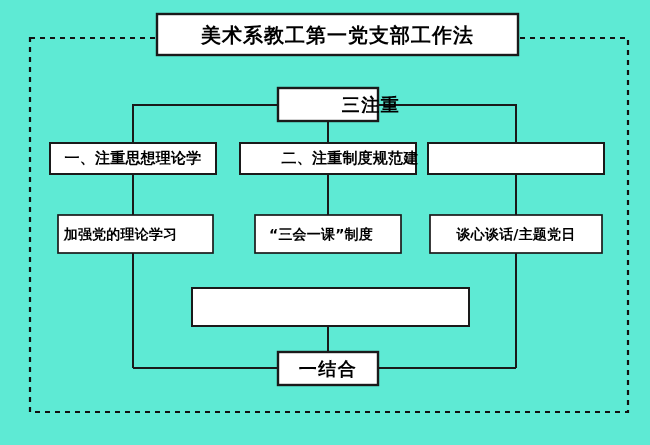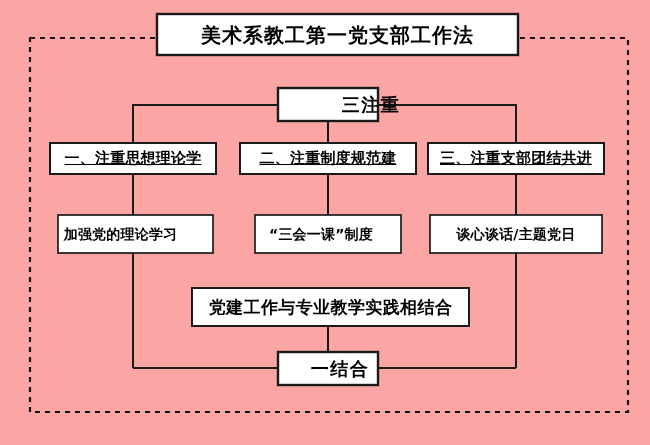--- a/index.html
+++ b/index.html
@@ -10,21 +10,21 @@
   body {
     width: 650px;
     height: 445px;
     overflow: hidden;
     font-family: "DejaVu Sans", "Liberation Sans", sans-serif;
   }
   #diagram-root {
     position: relative;
     width: 650px;
     height: 445px;
-    background: #fca5a5;
+    background: #5eead4;
   }
   svg.canvas {
     position: absolute;
     top: 0;
     left: 0;
     width: 650px;
     height: 445px;
   }
   .node-box {
     fill: #ffffff;
@@ -54,21 +54,21 @@
     color: #000000;
     font-family: "DejaVu Sans", "Liberation Sans", sans-serif;
     font-weight: 700;
     letter-spacing: 0.5px;
     white-space: nowrap;
     line-height: 1;
     user-select: none;
   }
   .t-title   { font-size: 20px; letter-spacing: 1px; }
   .t-hub     { font-size: 18px; letter-spacing: 1.5px; padding-left: 43px; }
-  .t-branch  { font-size: 15px; letter-spacing: 0.2px; text-decoration: underline; }
+  .t-branch  { font-size: 15px; letter-spacing: 0.2px; }
   .t-leaf    { font-size: 14px; font-weight: 600; letter-spacing: 0.2px; }
   .t-wide    { font-size: 17px; letter-spacing: 0.4px; }
   .t-foot    { font-size: 18px; letter-spacing: 1.5px; }
 </style>
 </head>
 <body>
 
 <div id="diagram-root">
 
   <svg class="canvas" viewBox="0 0 650 445">
@@ -104,24 +104,22 @@
     <rect class="node-box med" x="192" y="288" width="277" height="38"></rect>
 
     <rect class="node-box thick" x="278" y="352" width="100" height="33"></rect>
   </svg>
 
   <div class="node-label t-title" style="left:157px; top:14px; width:361px; height:41px;">美术系教工第一党支部工作法</div>
 
   <div class="node-label t-hub" style="left:278px; top:88px; width:100px; height:33px;">三注重</div>
 
   <div class="node-label t-branch" style="left:50px; top:143px; width:166px; height:31px;">一、注重思想理论学</div>
-  <div class="node-label t-branch" style="left:240px; top:143px; width:176px; height:31px;">二、注重制度规范建</div>
-  <div class="node-label t-branch" style="left:428px; top:143px; width:176px; height:31px;">三、注重支部团结共进</div>
+  <div class="node-label t-branch" style="left:240px; top:143px; width:176px; height:31px;padding-left:22px;">二、注重制度规范建</div>
 
   <div class="node-label t-leaf" style="left:58px; top:215px; width:125px; height:38px;">加强党的理论学习</div>
   <div class="node-label t-leaf" style="left:255px; top:215px; width:132px; height:38px;">“三会一课”制度</div>
   <div class="node-label t-leaf" style="left:430px; top:215px; width:172px; height:38px;border-radius:15px;">谈心谈话/主题党日</div>
 
-  <div class="node-label t-wide" style="left:192px; top:288px; width:277px; height:38px;">党建工作与专业教学实践相结合</div>
 
-  <div class="node-label t-foot" style="left:278px; top:352px; width:100px; height:33px;padding-left:12px;">一结合</div>
+  <div class="node-label t-foot" style="left:278px; top:352px; width:100px; height:33px;">一结合</div>
 
 </div>
 
 </body></html>

